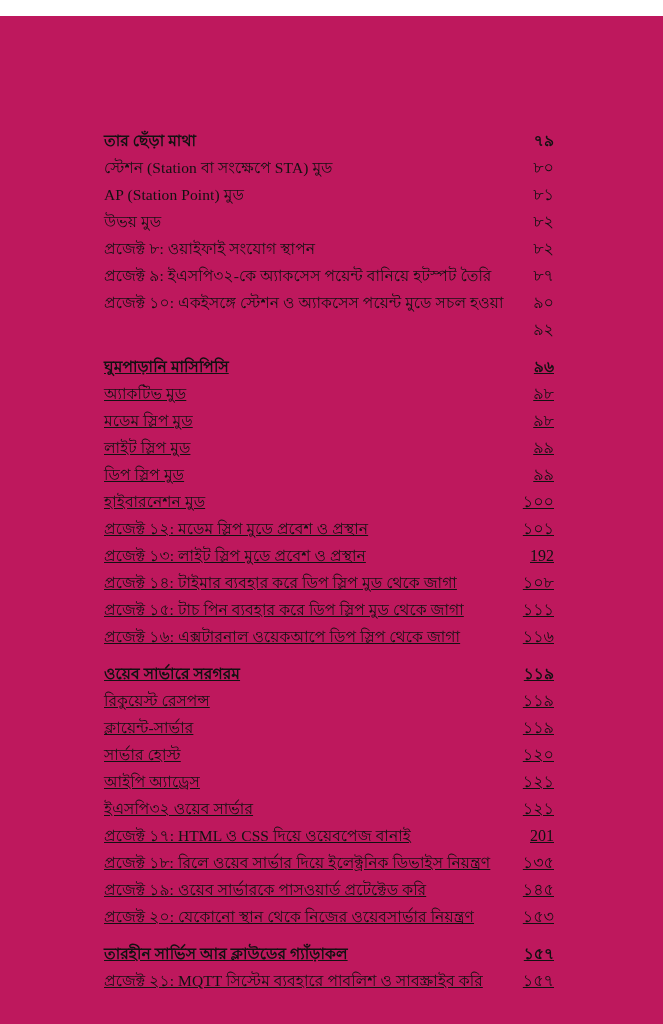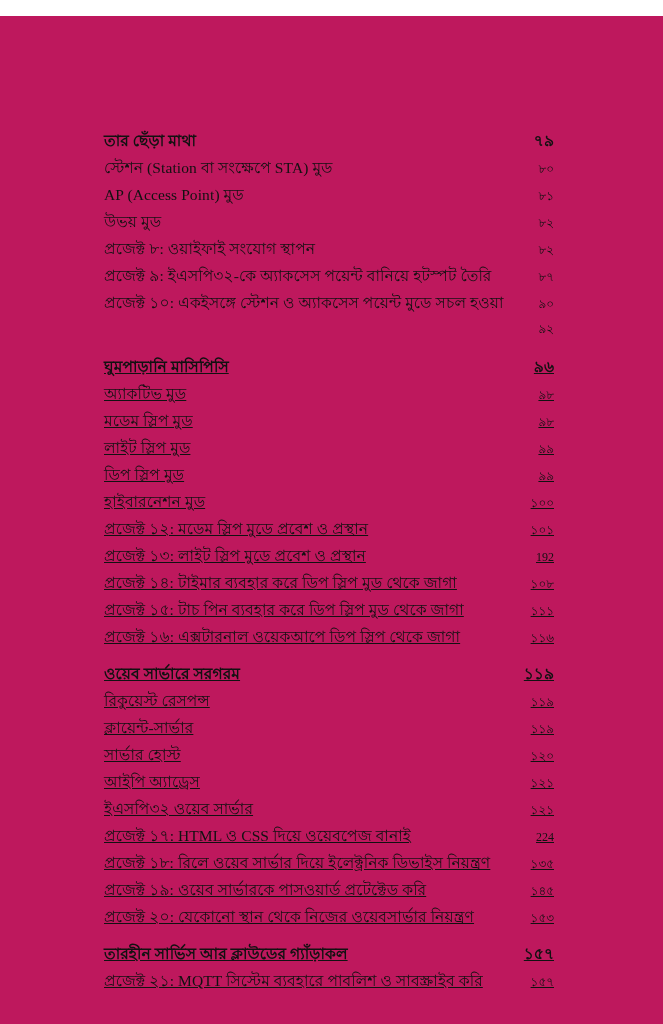--- a/index.html
+++ b/index.html
@@ -53,21 +53,21 @@
     letter-spacing: 0.1px;
     overflow: visible;
   }
   .toc-spacer {
     flex: 1 1 auto;
     min-width: 6px;
   }
   .toc-page-num {
     flex: 0 0 auto;
     text-align: right;
-    font-size: 12px;
+    font-size: 16px;
     min-width: 30px;
   }
   .toc-row.is-heading .toc-label,
   .toc-row.is-heading .toc-page-num {
     font-weight: bold;
     font-size: 15.5px;
   }
   .toc-row.is-entry .toc-label,
   .toc-row.is-entry .toc-page-num {
     font-weight: normal;
@@ -83,21 +83,21 @@
           <span class="toc-label">তার ছেঁড়া মাথা</span>
           <span class="toc-spacer"></span>
           <span class="toc-page-num">৭৯</span>
         </div>
         <div class="toc-row is-entry">
           <span class="toc-label">স্টেশন (Station বা সংক্ষেপে STA) মুড</span>
           <span class="toc-spacer"></span>
           <span class="toc-page-num">৮০</span>
         </div>
         <div class="toc-row is-entry">
-          <span class="toc-label">AP (Access Point) মুড</span>
+          <span class="toc-label">AP (Station Point) মুড</span>
           <span class="toc-spacer"></span>
           <span class="toc-page-num">৮১</span>
         </div>
         <div class="toc-row is-entry">
           <span class="toc-label">উভয় মুড</span>
           <span class="toc-spacer"></span>
           <span class="toc-page-num">৮২</span>
         </div>
         <div class="toc-row is-entry">
           <span class="toc-label">প্রজেক্ট ৮: ওয়াইফাই সংযোগ স্থাপন</span>
@@ -203,21 +203,21 @@
           <span class="toc-page-num">১২১</span>
         </div>
         <div class="toc-row is-entry">
           <span class="toc-label">ইএসপি৩২ ওয়েব সার্ভার</span>
           <span class="toc-spacer"></span>
           <span class="toc-page-num">১২১</span>
         </div>
         <div class="toc-row is-entry">
           <span class="toc-label">প্রজেক্ট ১৭: HTML ও CSS দিয়ে ওয়েবপেজ বানাই</span>
           <span class="toc-spacer"></span>
-          <span class="toc-page-num">224</span>
+          <span class="toc-page-num">201</span>
         </div>
         <div class="toc-row is-entry">
           <span class="toc-label">প্রজেক্ট ১৮: রিলে ওয়েব সার্ভার দিয়ে ইলেক্ট্রনিক ডিভাইস নিয়ন্ত্রণ</span>
           <span class="toc-spacer"></span>
           <span class="toc-page-num">১৩৫</span>
         </div>
         <div class="toc-row is-entry">
           <span class="toc-label">প্রজেক্ট ১৯: ওয়েব সার্ভারকে পাসওয়ার্ড প্রটেক্টেড করি</span>
           <span class="toc-spacer"></span>
           <span class="toc-page-num">১৪৫</span>

